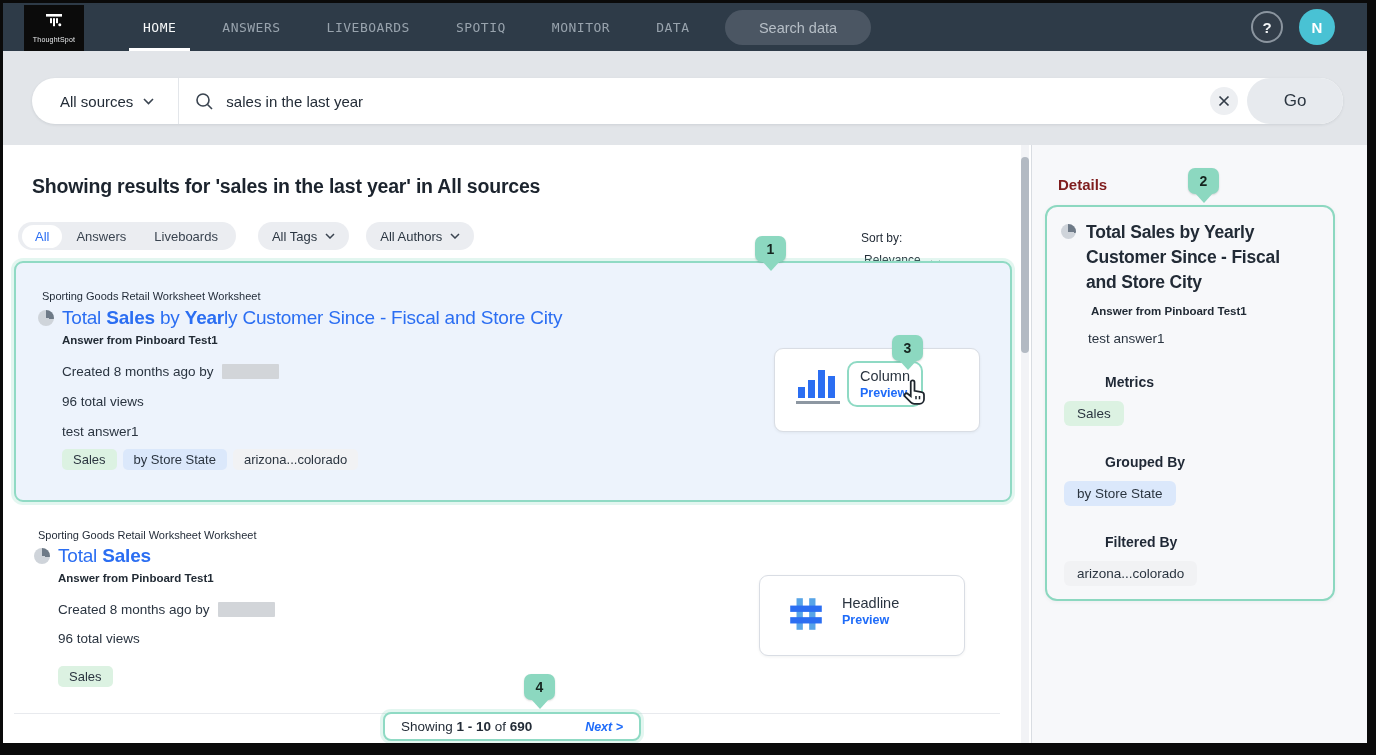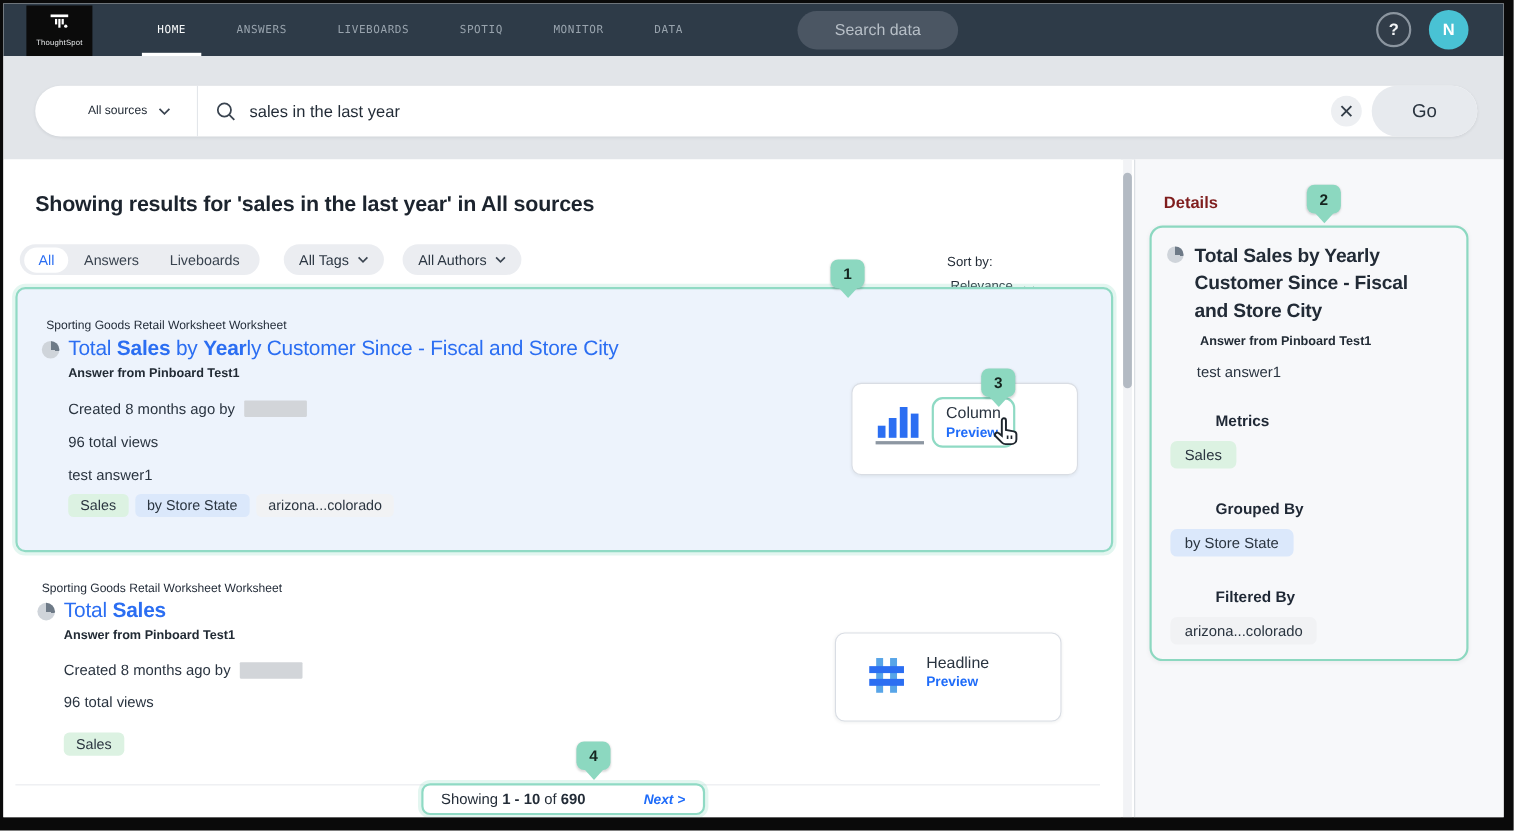--- a/index.html
+++ b/index.html
@@ -6,38 +6,38 @@
   body { font-family: "Liberation Sans", sans-serif; background:#555; }
   .frame { position:relative; width:1376px; height:755px; background:#0a0a0a; }
   .app { position:absolute; left:3px; top:3px; width:1364px; height:740px; background:#fff; overflow:hidden; color:#232c37; }
 
   
   .topnav { position:relative; height:48px; background:#2e3b48; }
   .logo { position:absolute; left:21px; top:2px; width:60px; height:46px; background:#0b0b0b;
           display:flex; flex-direction:column; align-items:center; justify-content:center; gap:3px; cursor:pointer; }
   .logo-name { color:#e8eaec; font-size:7px; letter-spacing:.2px; }
   .nav-items { position:absolute; left:140px; top:0; height:48px; display:flex; gap:46px;
-               font-family:"DejaVu Sans Mono", monospace; font-size:10px; letter-spacing:.5px; color:#98a3ad; }
+               font-family:"DejaVu Sans Mono", monospace; font-size:13px; letter-spacing:.5px; color:#98a3ad; }
   .nav-item { position:relative; display:flex; align-items:center; height:48px; cursor:pointer; }
   .nav-item.active { color:#f7f9fa; }
   .nav-item.active::after { content:""; position:absolute; left:-14px; right:-14px; bottom:0; height:3px; background:#fff; }
   .nav-search-pill { position:absolute; left:722px; top:7px; width:146px; height:35px; border-radius:18px;
                      background:#4b5663; color:#b7bfc7; font-size:14.5px; display:flex; align-items:center; justify-content:center; cursor:pointer; }
   .nav-help { position:absolute; left:1248px; top:8px; width:32px; height:32px; border-radius:50%;
               border:2px solid #8b959f; background:#323d49; color:#f2f4f6; font-weight:700; font-size:15px;
               display:flex; align-items:center; justify-content:center; cursor:pointer; }
   .nav-avatar { position:absolute; left:1296px; top:6px; width:36px; height:36px; border-radius:50%;
                 background:#49c2d4; color:#fff; font-size:15px; font-weight:700;
                 display:flex; align-items:center; justify-content:center; cursor:pointer; }
 
   
   .search-strip { position:relative; height:94px; background:#e2e5e9; }
   .search-bar { position:absolute; left:29px; top:27px; width:1311px; height:46px; background:#fff;
                 border-radius:23px; display:flex; align-items:center; box-shadow:0 1px 3px rgba(25,35,45,.10); }
-  .src-selector { display:flex; align-items:center; gap:10px; padding:0 24px 0 28px; font-size:11px; cursor:pointer;margin-left:20px; }
+  .src-selector { display:flex; align-items:center; gap:10px; padding:0 24px 0 28px; font-size:15px; cursor:pointer; }
   .search-divider { width:1px; height:46px; background:#e3e6ea; }
   .mag { margin-left:16px; }
   .search-input { flex:1; border:none; outline:none; background:transparent; margin-left:12px;
                   font-family:inherit; font-size:15px; color:#232c37; }
   .clear-btn { width:28px; height:28px; border-radius:50%; background:#edeff2; display:flex;
                align-items:center; justify-content:center; margin-right:9px; cursor:pointer; flex:0 0 auto; }
   .go-btn { width:96px; height:46px; border-radius:23px; background:#e7eaee; font-size:17px; color:#2b3540;
             display:flex; align-items:center; justify-content:center; cursor:pointer; flex:0 0 auto; }
 
   

